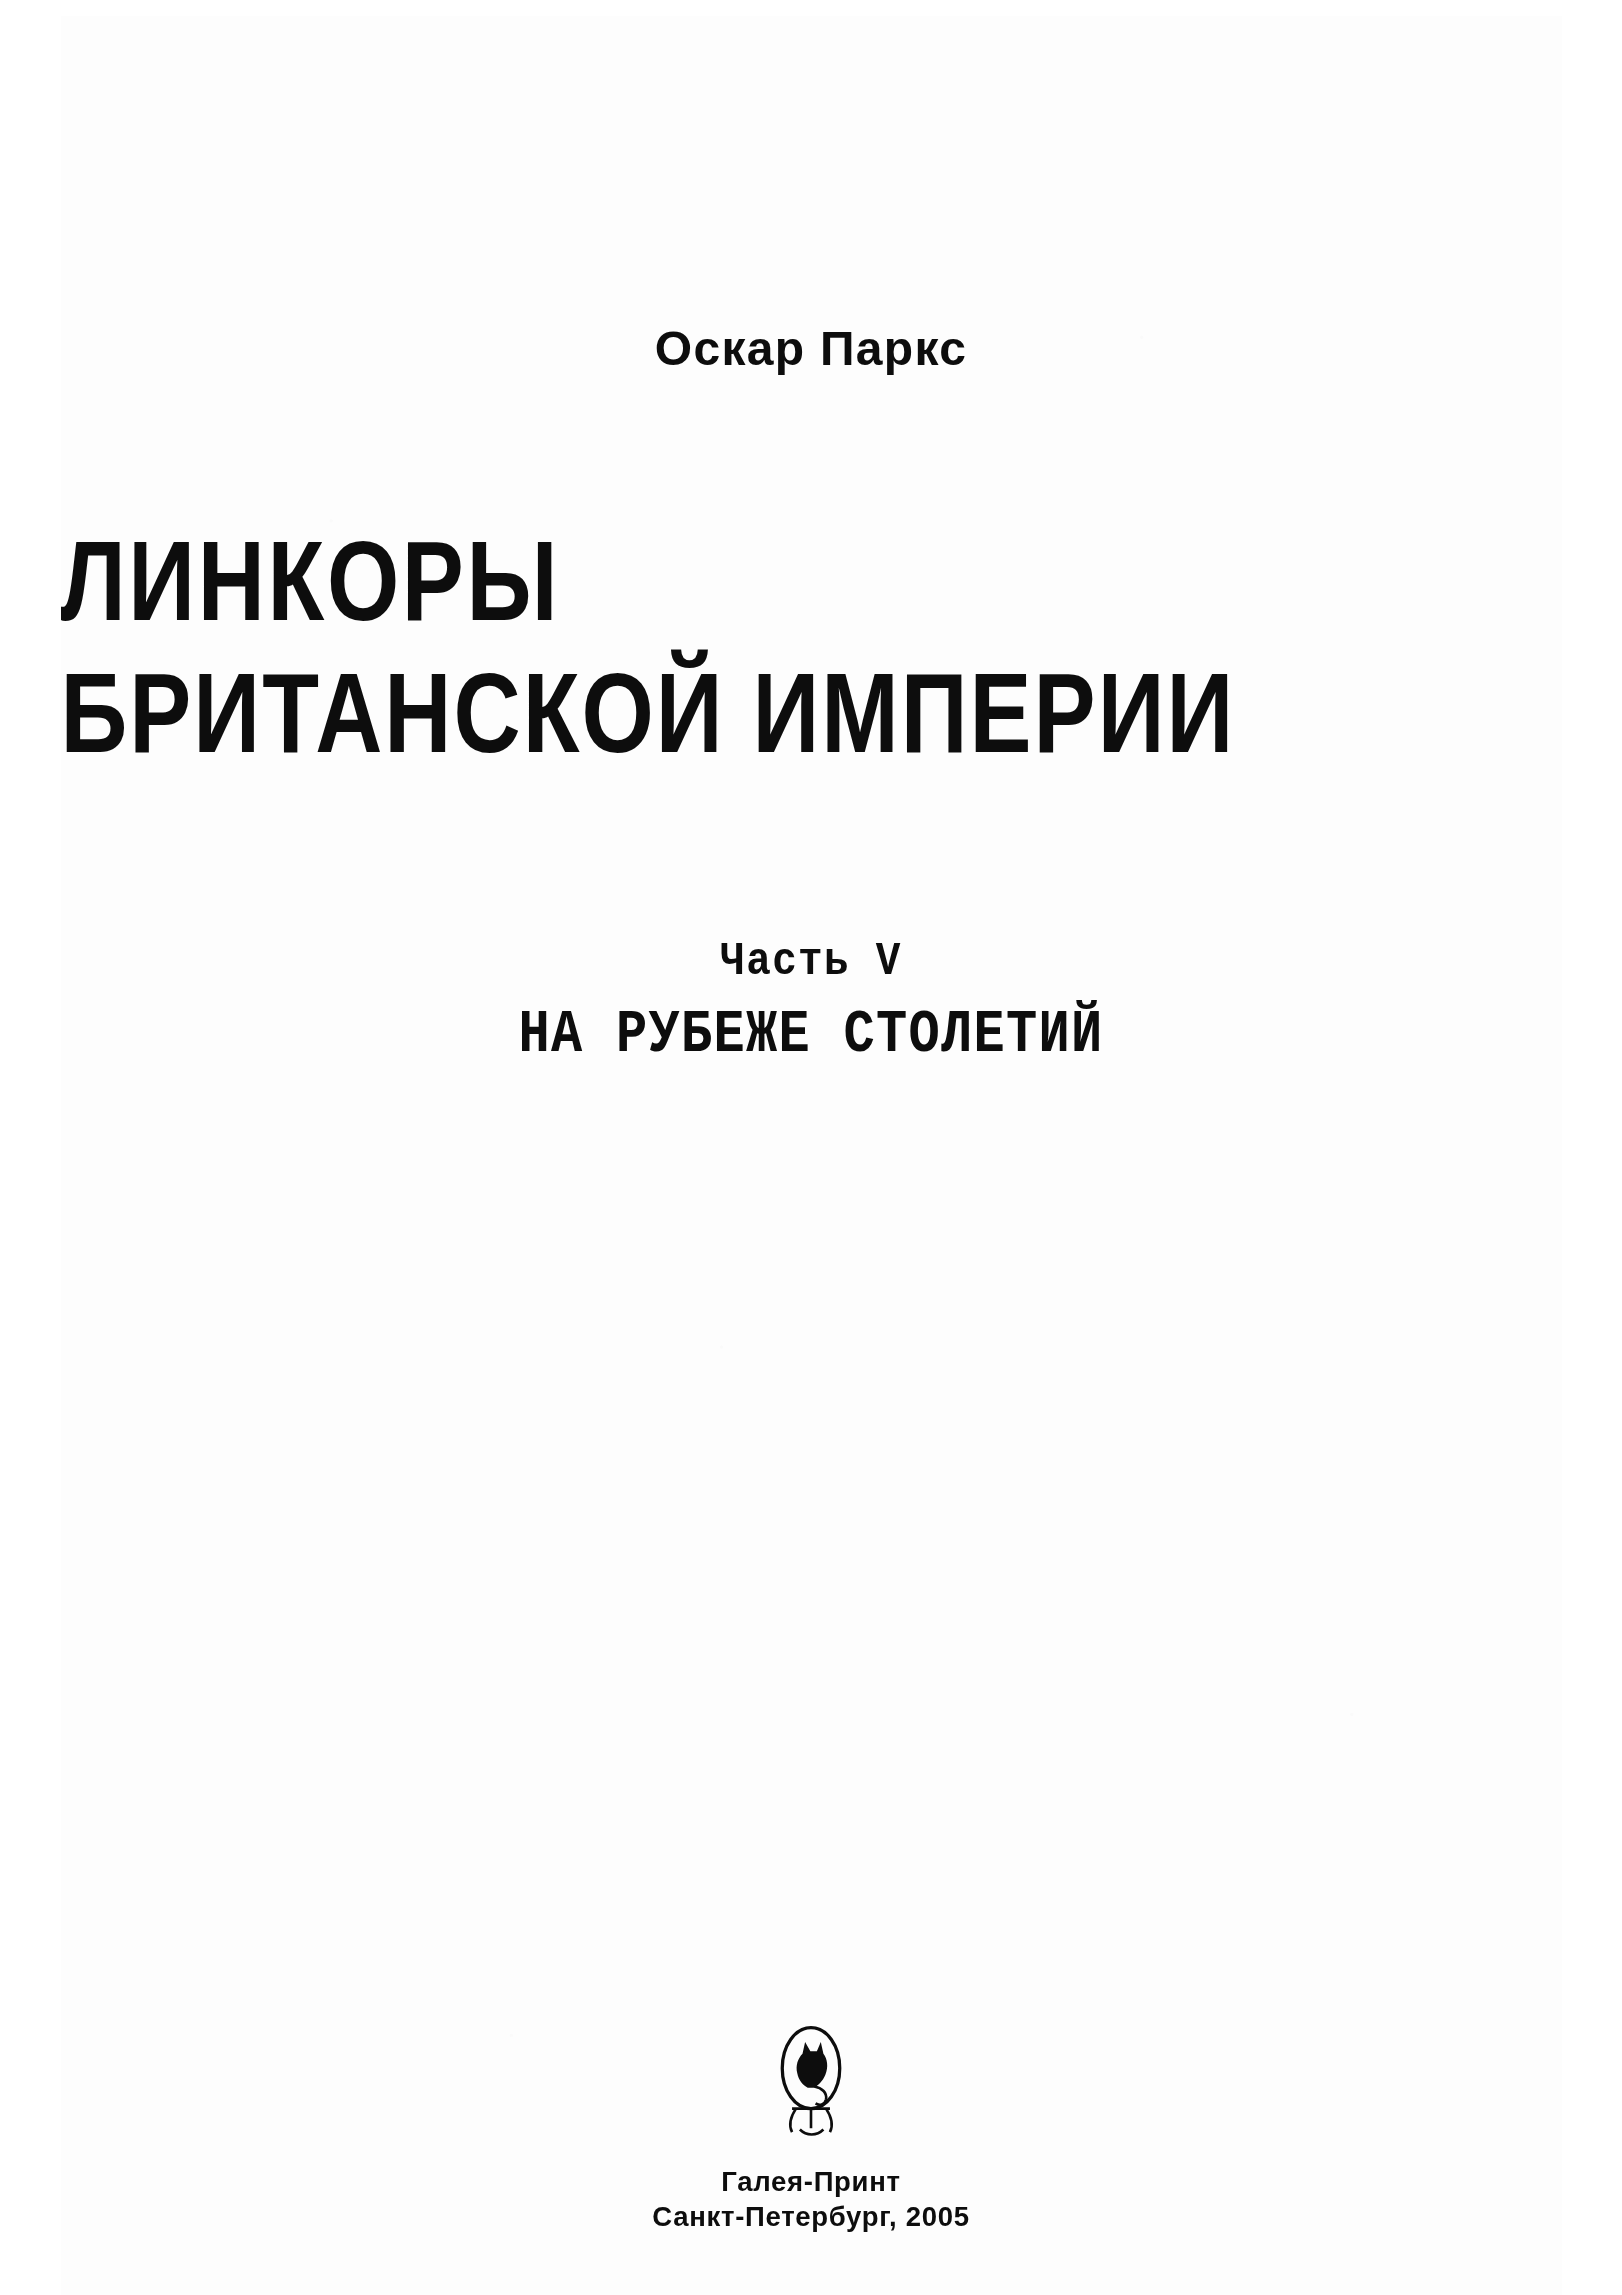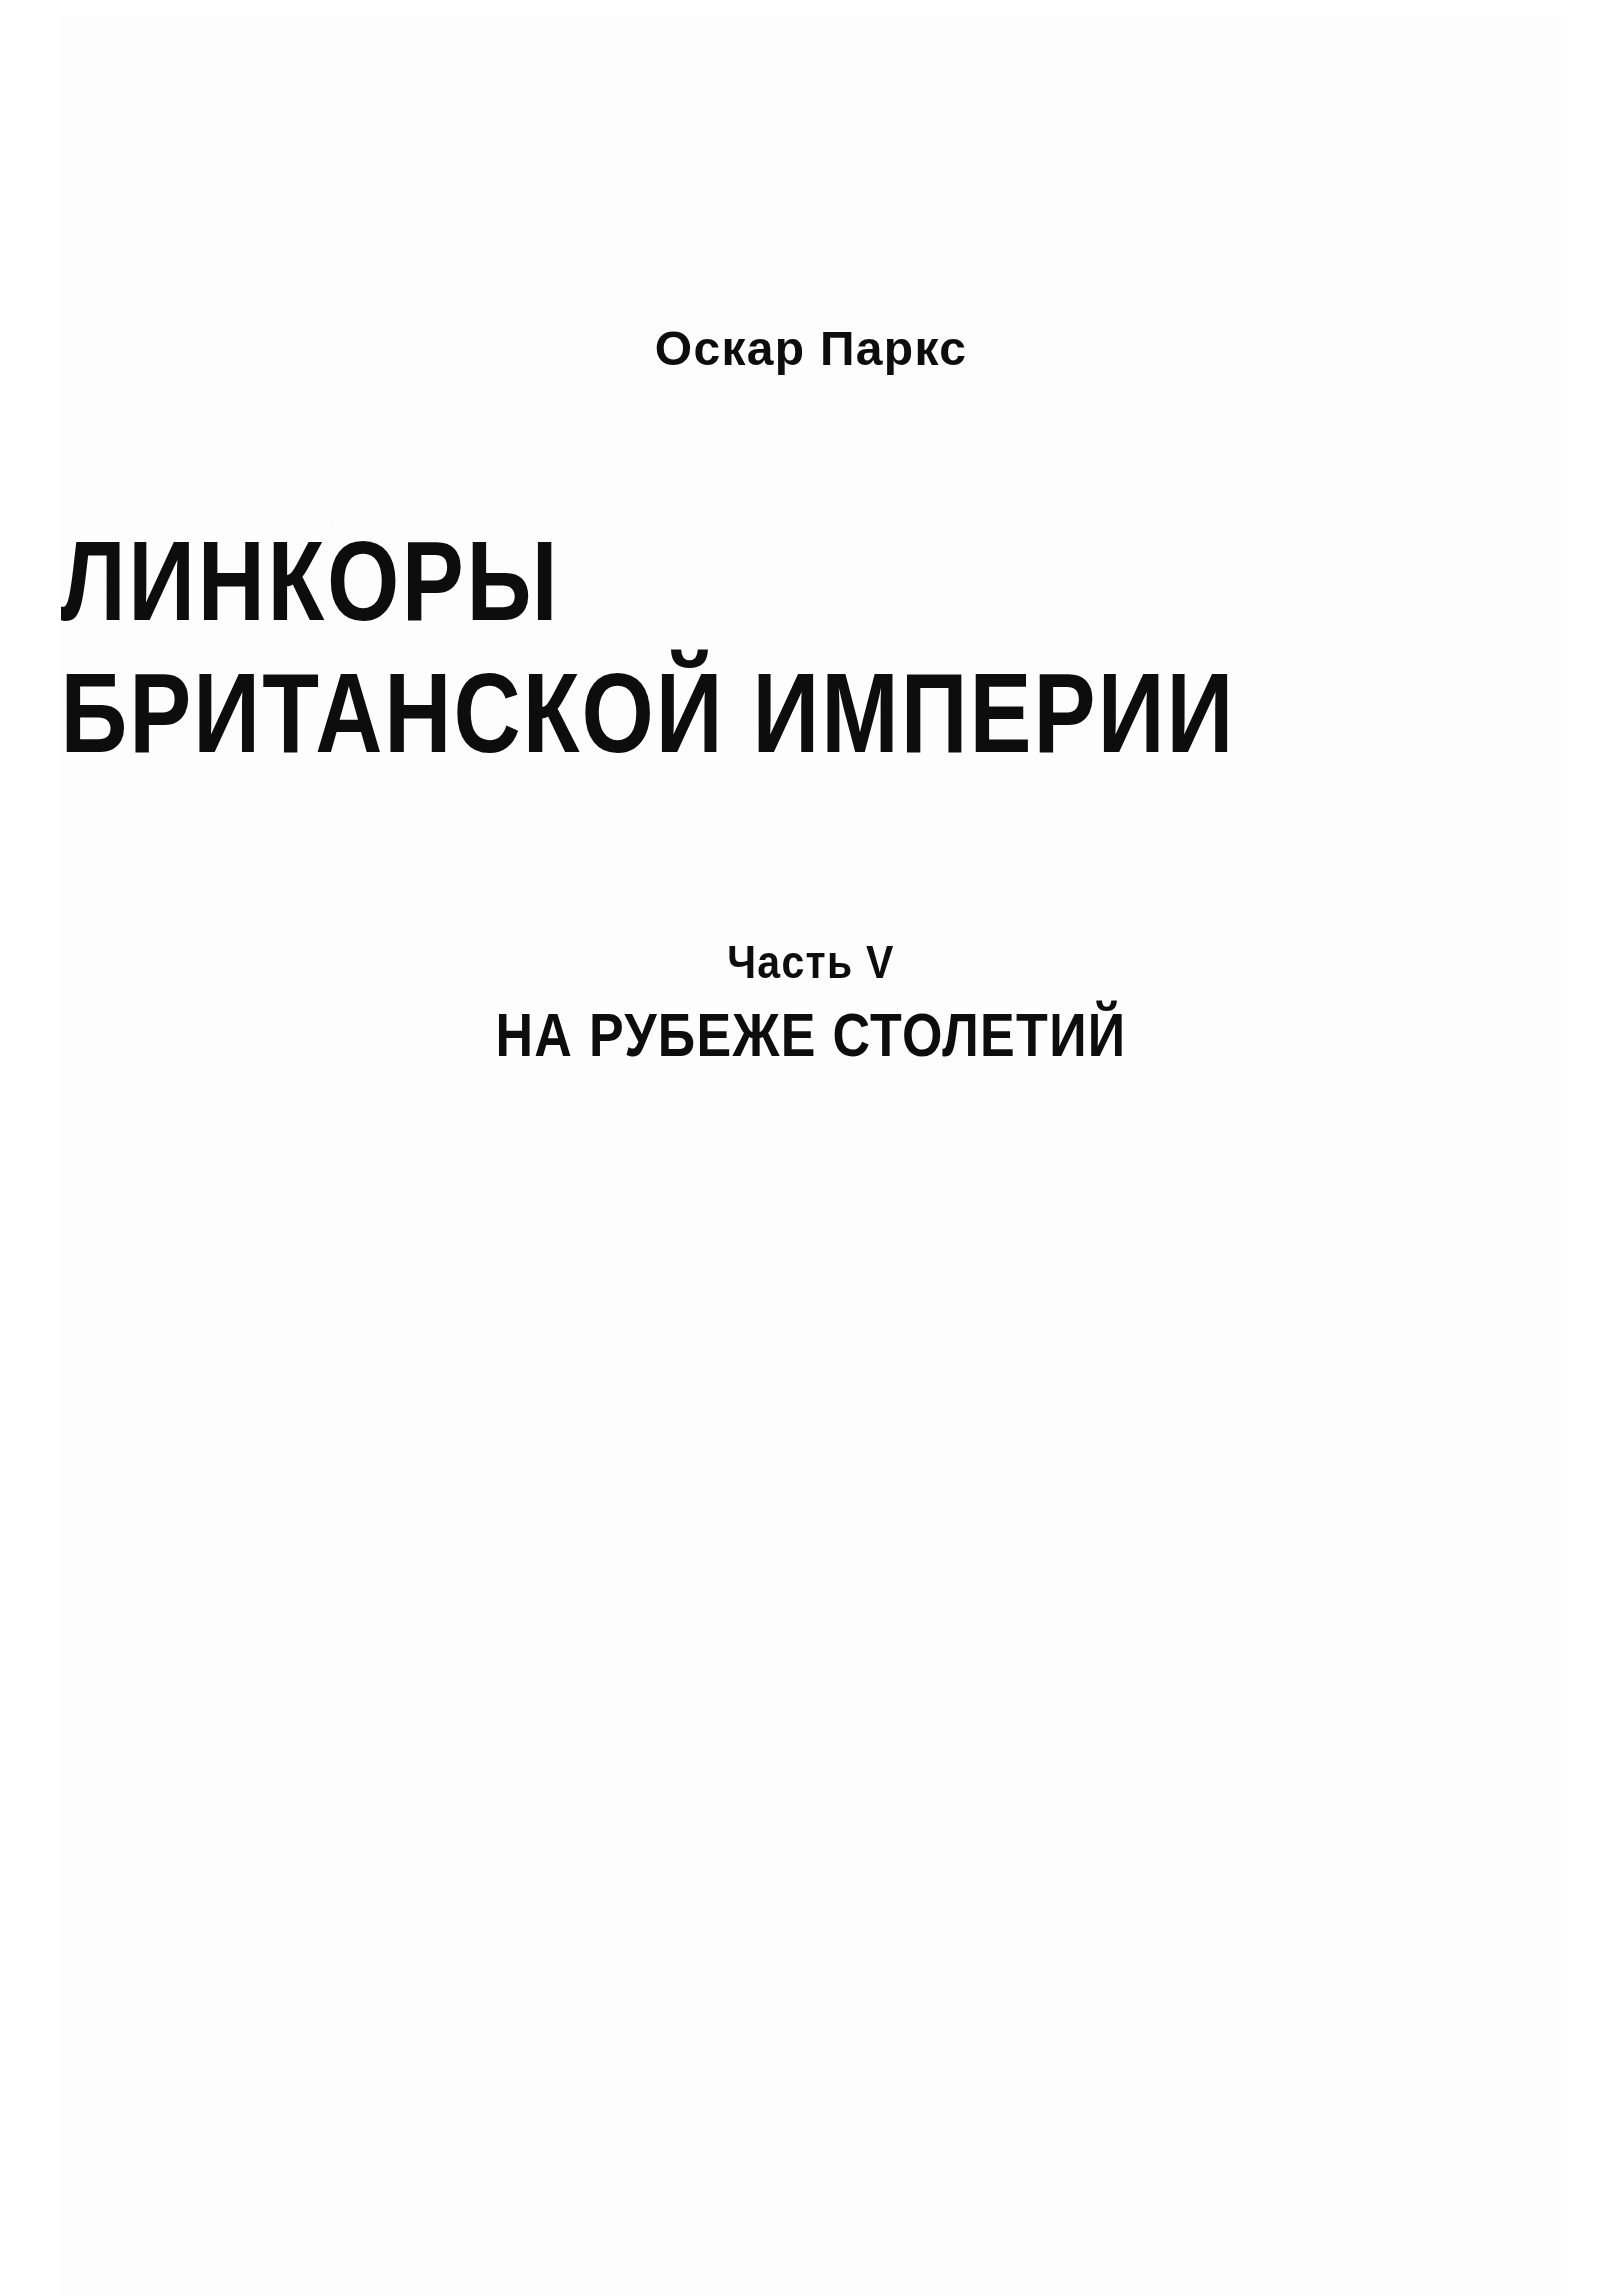--- a/index.html
+++ b/index.html
@@ -70,20 +70,21 @@
     line-height: 1.0;
     transform: scaleY(1.22);
     transform-origin: center top;
     display: block;
     margin-top: 39px;
   }
 
   .part-block {
     margin-top: 190px;
     text-align: center;
+    font-family: Liberation Mono, monospace;
   }
   .part-label {
     font-size: 41px;
     font-weight: bold;
     letter-spacing: 1.3px;
     line-height: 1.1;
     transform: scaleY(1.12);
     display: block;
   }
   .part-title {
@@ -135,16 +136,33 @@
     <div class="title-block">
       <span class="title-line-1">ЛИНКОРЫ</span>
       <span class="title-line-2">БРИТАНСКОЙ ИМПЕРИИ</span>
     </div>
 
     <div class="part-block">
       <span class="part-label">Часть V</span>
       <span class="part-title">НА РУБЕЖЕ СТОЛЕТИЙ</span>
     </div>
 
+    <div class="publisher-block">
+      <svg class="logo" viewBox="0 0 150 200" xmlns="http://www.w3.org/2000/svg">
+        <ellipse cx="75" cy="78" rx="44" ry="62" fill="none" stroke="#0d0d0d" stroke-width="5"></ellipse>
+
+        <path d="M62 56 L66 38 L74 52 L84 52 L90 38 L94 56 C100 64 102 76 97 88
+                 C93 98 86 104 80 108 L70 108 C62 104 56 96 54 86 C51 74 55 63 62 56 Z" fill="#0d0d0d"></path>
+        <path d="M80 106 C92 108 100 116 98 126 C96 134 88 136 82 132" fill="none" stroke="#0d0d0d" stroke-width="4"></path>
+
+        <path d="M46 140 L104 140" stroke="#0d0d0d" stroke-width="4" fill="none"></path>
+        <path d="M52 140 C44 152 40 164 46 176" stroke="#0d0d0d" stroke-width="4" fill="none"></path>
+        <path d="M98 140 C106 152 110 164 104 176" stroke="#0d0d0d" stroke-width="4" fill="none"></path>
+        <path d="M75 140 L75 170" stroke="#0d0d0d" stroke-width="4" fill="none"></path>
+        <path d="M58 172 C68 182 84 182 94 172" stroke="#0d0d0d" stroke-width="4" fill="none"></path>
+      </svg>
+      <span class="publisher-name">Галея-Принт</span>
+      <span class="publisher-city">Санкт-Петербург, 2005</span>
+    </div>
 
   </div>
 </div>
 
 
 </body></html>

